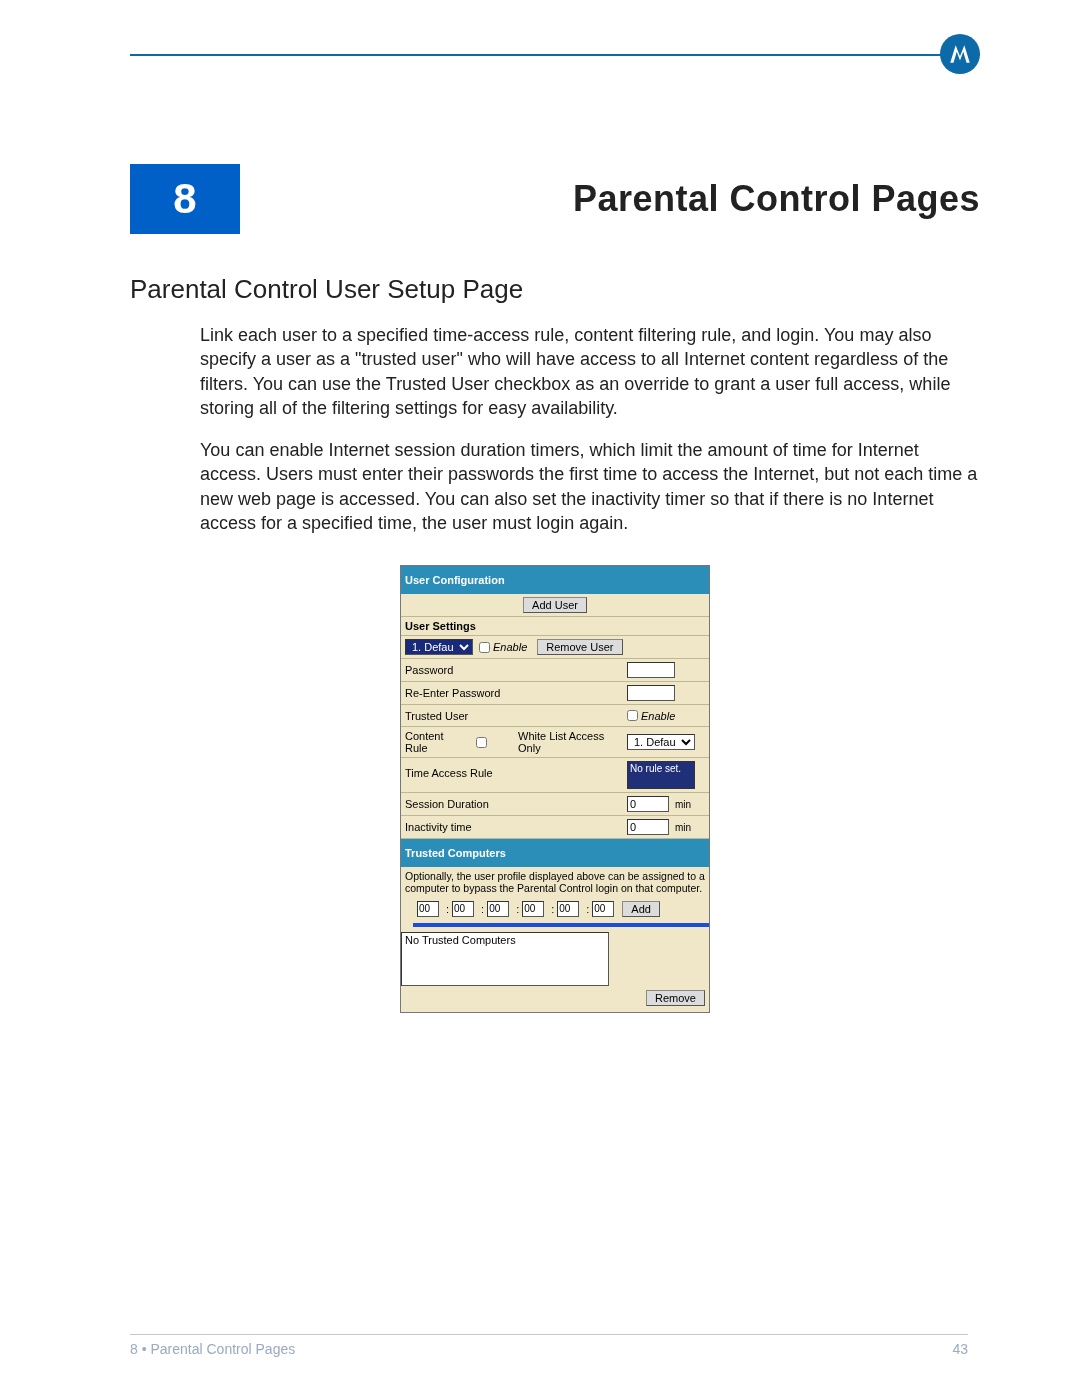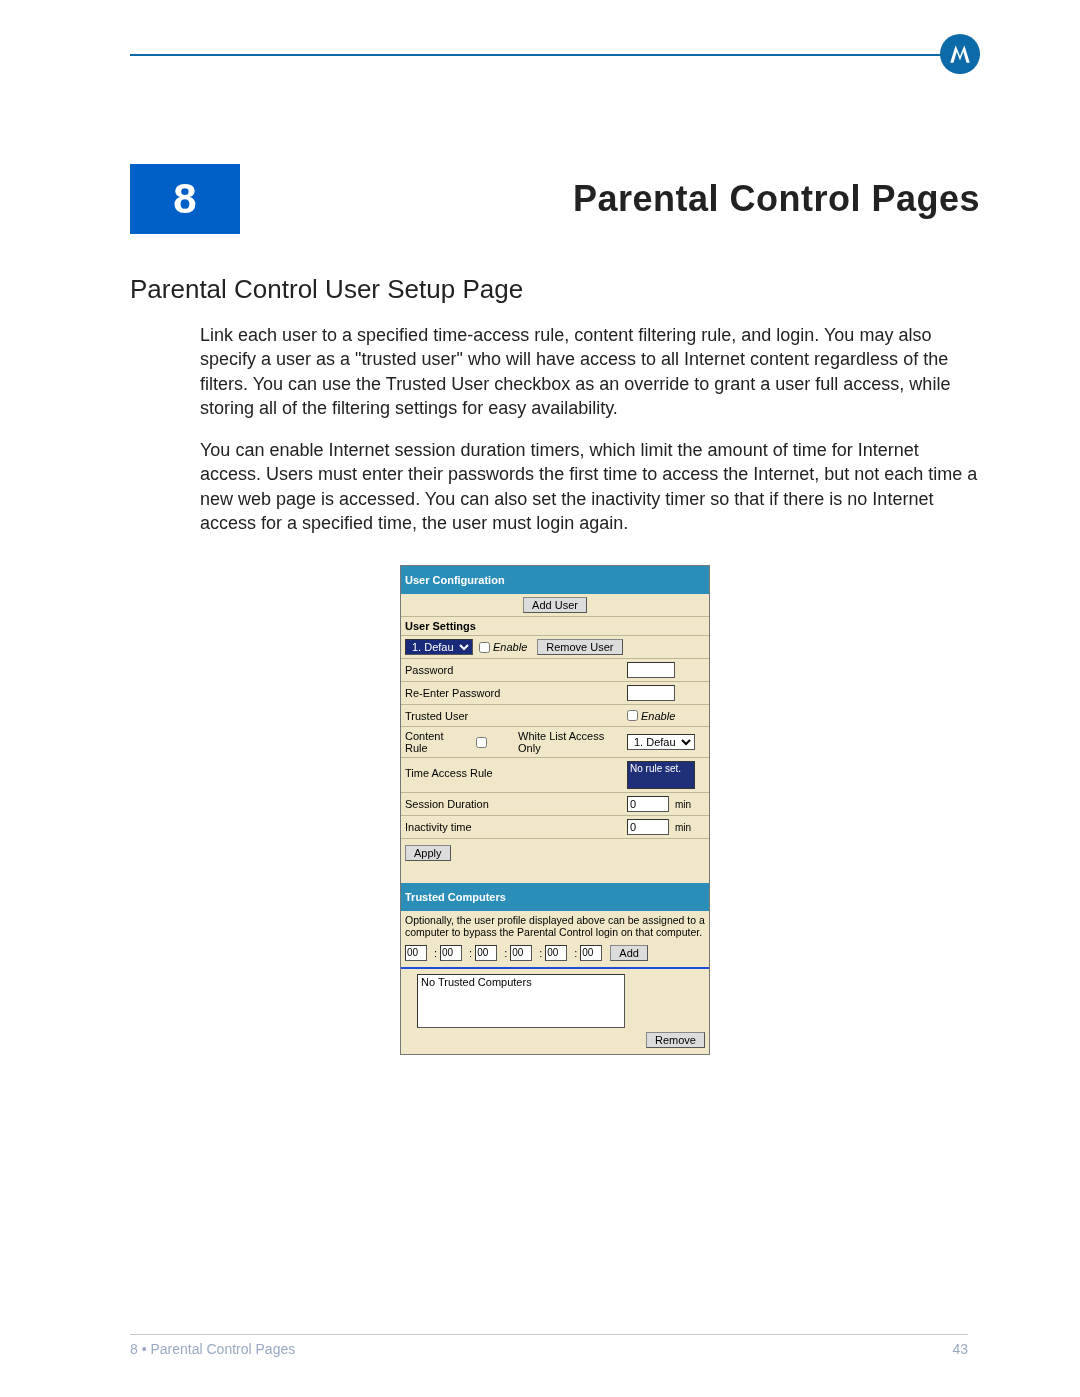--- a/index.html
+++ b/index.html
@@ -166,36 +166,37 @@
   .trusted-text {
     padding: 3px 4px;
     font-size: 10.5px;
     line-height: 1.15;
   }
   .mac-row {
     padding: 3px 4px 6px 4px;
     display: flex;
     align-items: center;
     gap: 0;
-    border-bottom: 2px solid #1d4ed8;
+    border-bottom: 4px solid #1d4ed8;
+    margin-left: 12px;
   }
   .mac-row .oct {
     width: 22px;
     height: 16px;
     border: 1px solid #555;
     border-top-color: #333;
     border-left-color: #333;
     background: #fff;
     font-size: 10px;
     padding: 0 1px;
     box-sizing: border-box;
   }
   .mac-row .col { padding: 0 3px 0 7px; font-size: 11px; }
   .trusted-list {
-    margin: 5px 4px 4px 16px;
+    margin: 5px 4px 4px 0;
     border: 1px solid #555;
     border-top-color: #333;
     border-left-color: #333;
     background: #fff;
     height: 50px;
     width: 200px;
     padding: 1px 3px;
     font-size: 11px;
   }
   .remove-row { display: flex; justify-content: flex-end; padding: 0 4px 6px 4px; }
@@ -314,23 +315,20 @@
     </div>
 
     <div class="ui-row">
       <span class="lbl">Inactivity time</span>
       <div class="right-col">
         <input class="win-text" value="0" style="">
         <span class="unit">min</span>
       </div>
     </div>
 
-    <div class="apply-row">
-      <button class="win">Apply</button>
-    </div>
 
     <div class="ui-head">Trusted Computers</div>
 
     <div class="trusted-text">Optionally, the user profile displayed above can be assigned to a computer to bypass the Parental Control login on that computer.</div>
 
     <div class="mac-row">
       <input class="oct" value="00" style="">
       <span class="col">:</span>
       <input class="oct" value="00" style="">
       <span class="col">:</span>

